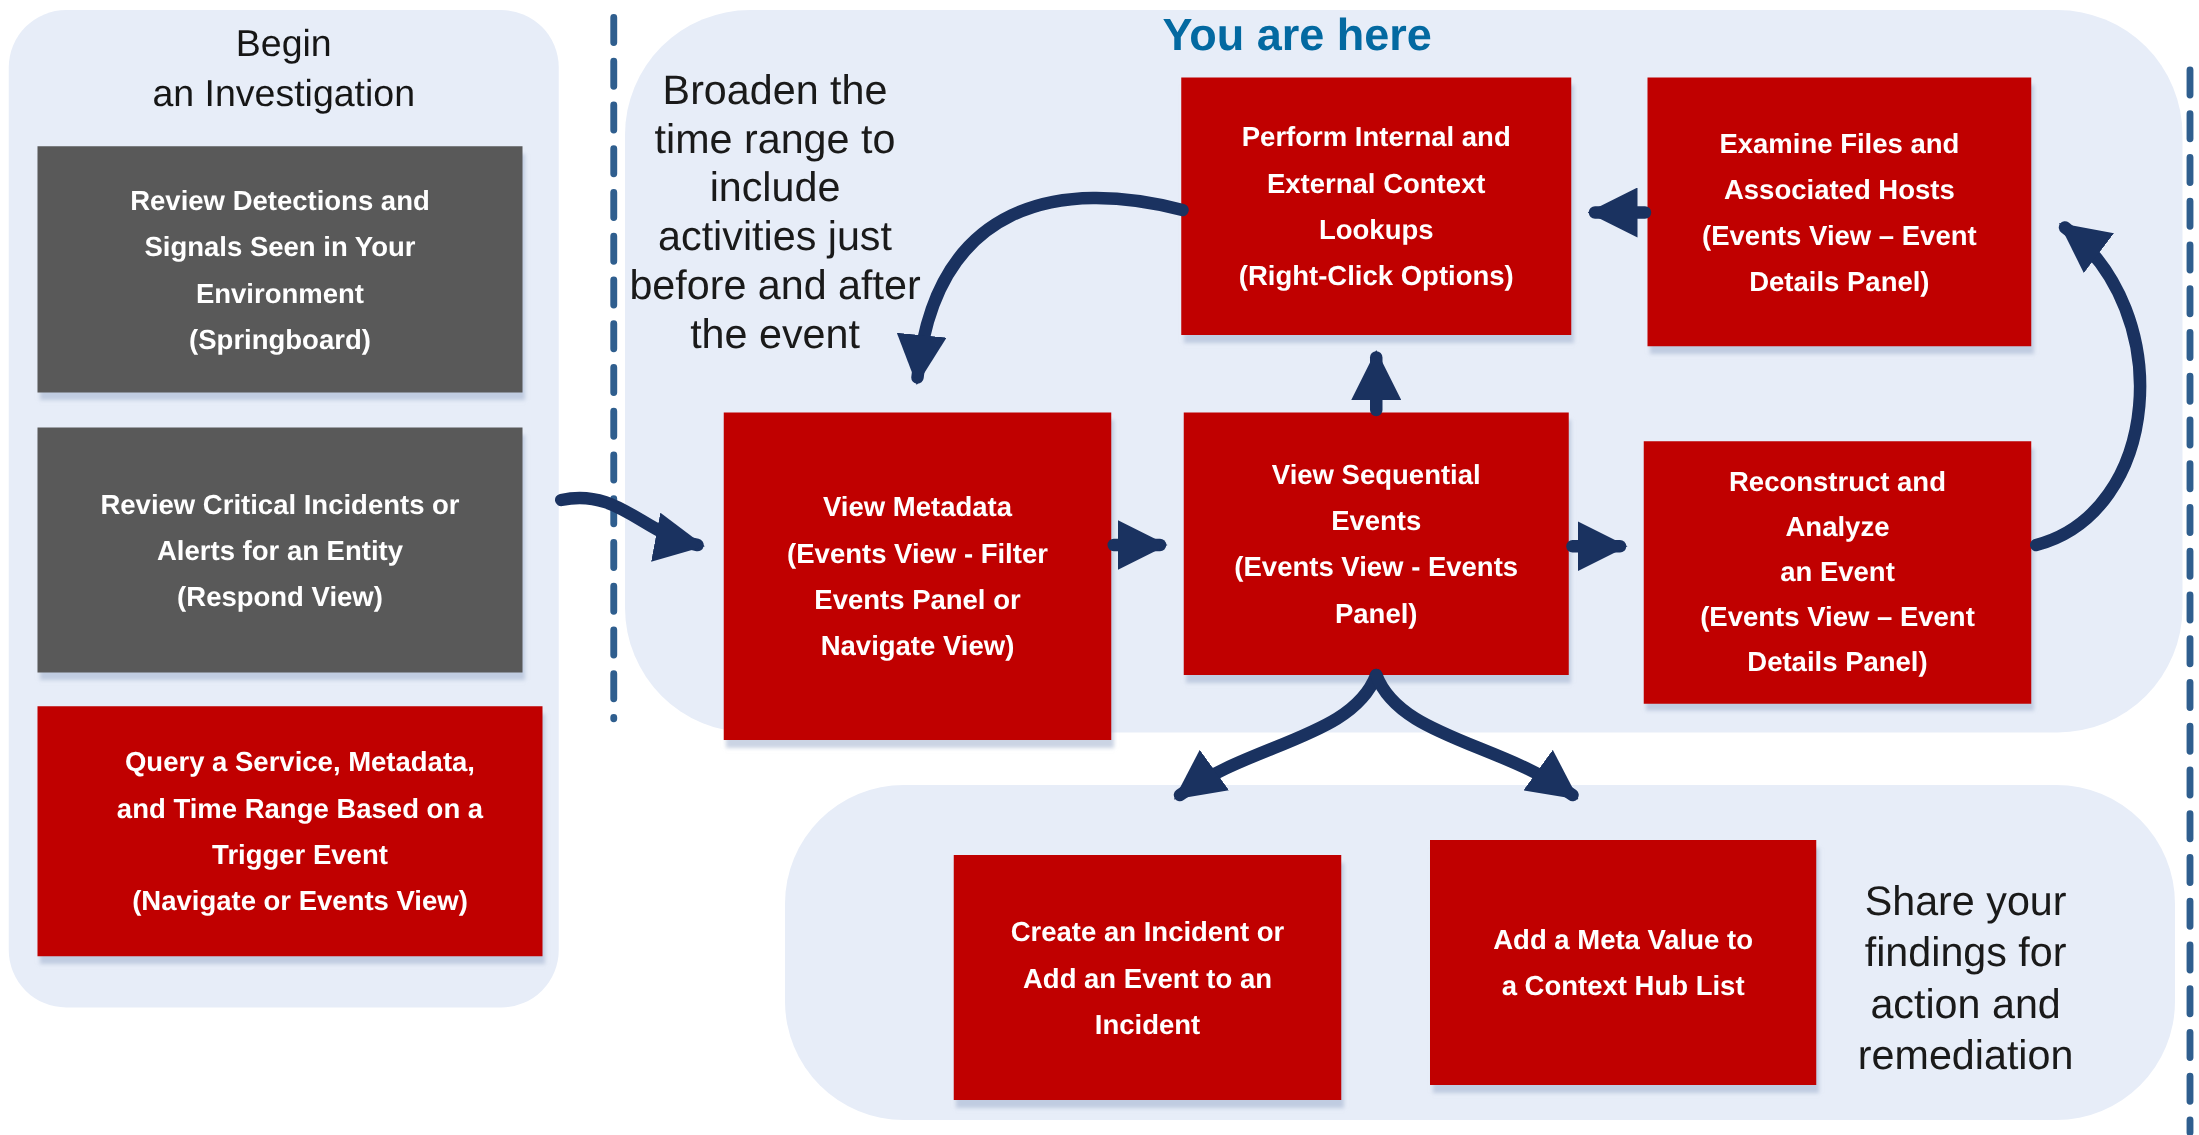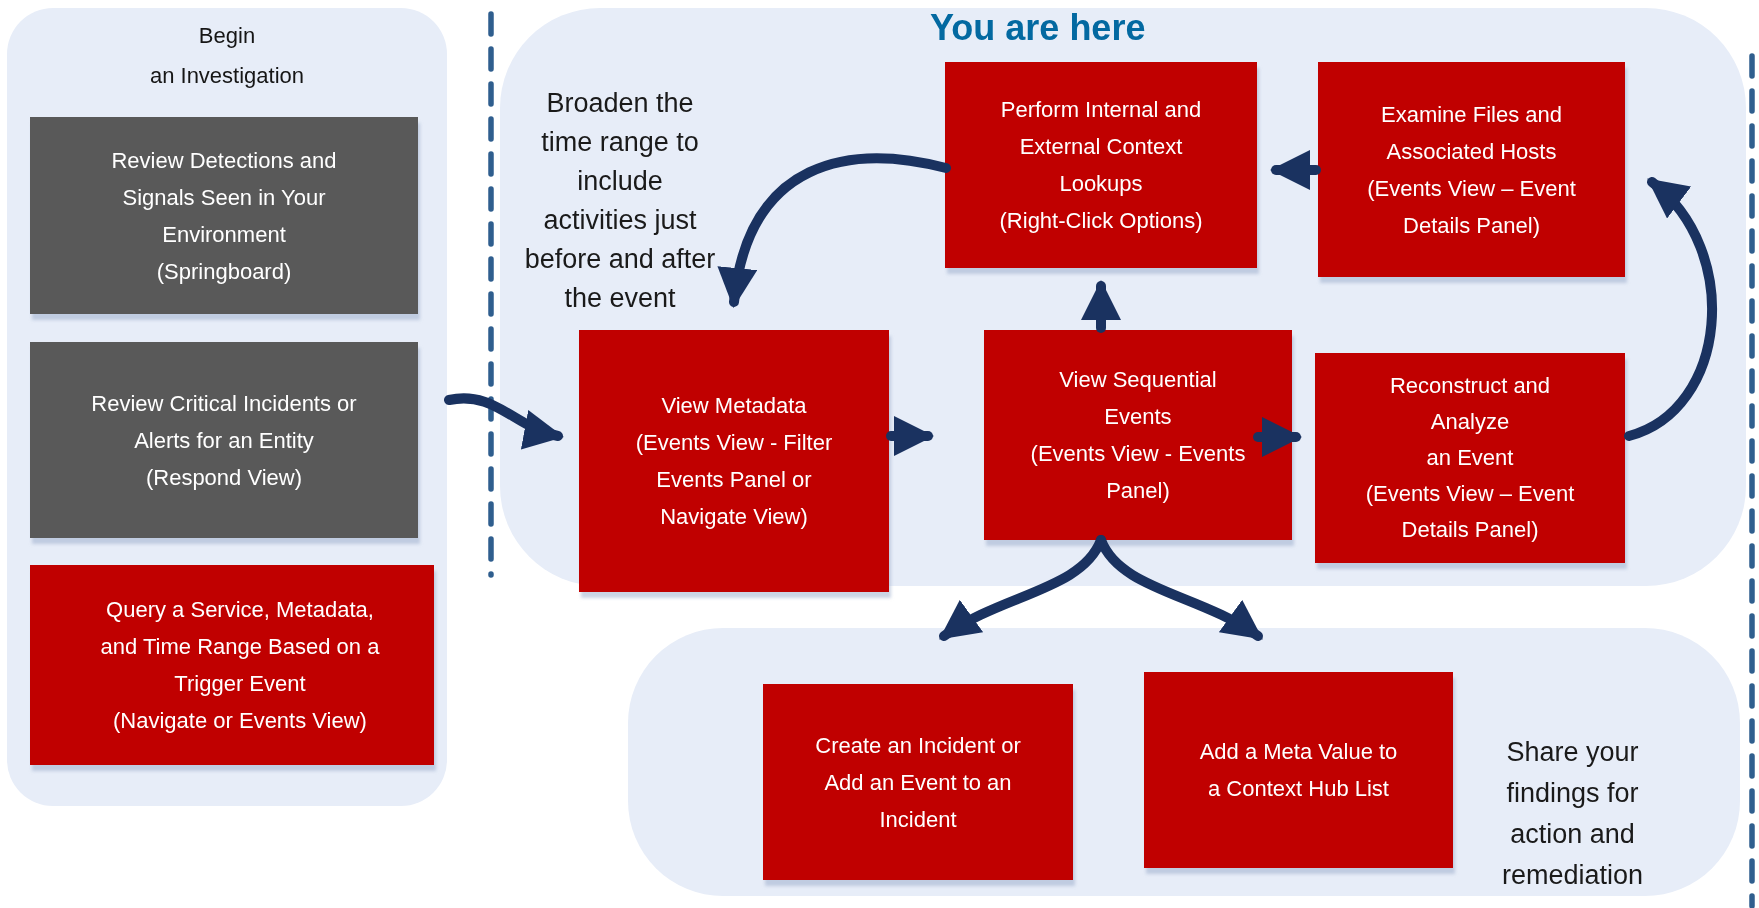--- a/index.html
+++ b/index.html
@@ -8,33 +8,33 @@
     overflow:hidden; font-family:"Liberation Sans", sans-serif;
   }
   .panel { position:absolute; background:#e7edf8; }
   .panel.left   { left:7px;   top:8px;   width:440px;  height:798px; border-radius:46px; }
   .panel.main   { left:500px; top:8px;   width:1246px; height:578px; border-radius:100px; }
   .panel.bottom { left:628px; top:628px; width:1112px; height:268px; border-radius:95px; }
 
   .box {
     position:absolute; display:flex; align-items:center; justify-content:center;
     text-align:center; white-space:pre-line;
-    color:#ffffff; font-weight:normal; font-size:22px; line-height:37px;
+    color:#ffffff; font-weight:bold; font-size:22px; line-height:37px;
     box-shadow:2px 6px 3px rgba(160,176,206,0.55);
   }
   .box.red  { background:#c00000; }
   .box.gray { background:#595959; }
 
   .note {
     position:absolute; text-align:center; white-space:pre-line;
-    color:#1a1a1a; font-size:27px; line-height:39px;margin-top:32px;
+    color:#1a1a1a; font-size:33px; line-height:39px;
   }
   .panel-title {
     position:absolute; left:7px; top:16px; width:440px; text-align:center;
-    white-space:pre-line; color:#161616; font-size:22px; line-height:40px;
+    white-space:pre-line; color:#161616; font-size:30px; line-height:40px;
   }
   .you-are-here {
     position:absolute; left:930px; top:12px; width:230px; text-align:left;
     color:#0369a1; font-weight:bold; font-size:36px; line-height:32px;
   }
   svg.overlay { position:absolute; left:0; top:0; width:1759px; height:908px; }
 </style>
 </head>
 <body>
 
@@ -71,21 +71,21 @@
 Lookups
 (Right-Click Options)</div>
   <div class="box red" style="left:1318px; top:62px;  width:307px; height:215px;">Examine Files  and
 Associated Hosts
 (Events View – Event
 Details Panel)</div>
   <div class="box red" style="left:579px;  top:330px; width:310px; height:262px;">View Metadata
 (Events View - Filter
 Events Panel or
 Navigate View)</div>
-  <div class="box red" style="left:947px;  top:330px; width:308px; height:210px;margin-left:37px;">View Sequential
+  <div class="box red" style="left:947px;  top:330px; width:308px; height:210px;">View Sequential
 Events
 (Events View - Events
 Panel)</div>
   <div class="box red" style="left:1315px; top:330px; width:310px; height:210px; line-height:36px;margin-top:23px;">Reconstruct and
 Analyze
 an Event
 (Events View – Event
 Details Panel)</div>
 
   <div class="box red" style="left:763px;  top:684px; width:310px; height:196px;">Create an Incident or

